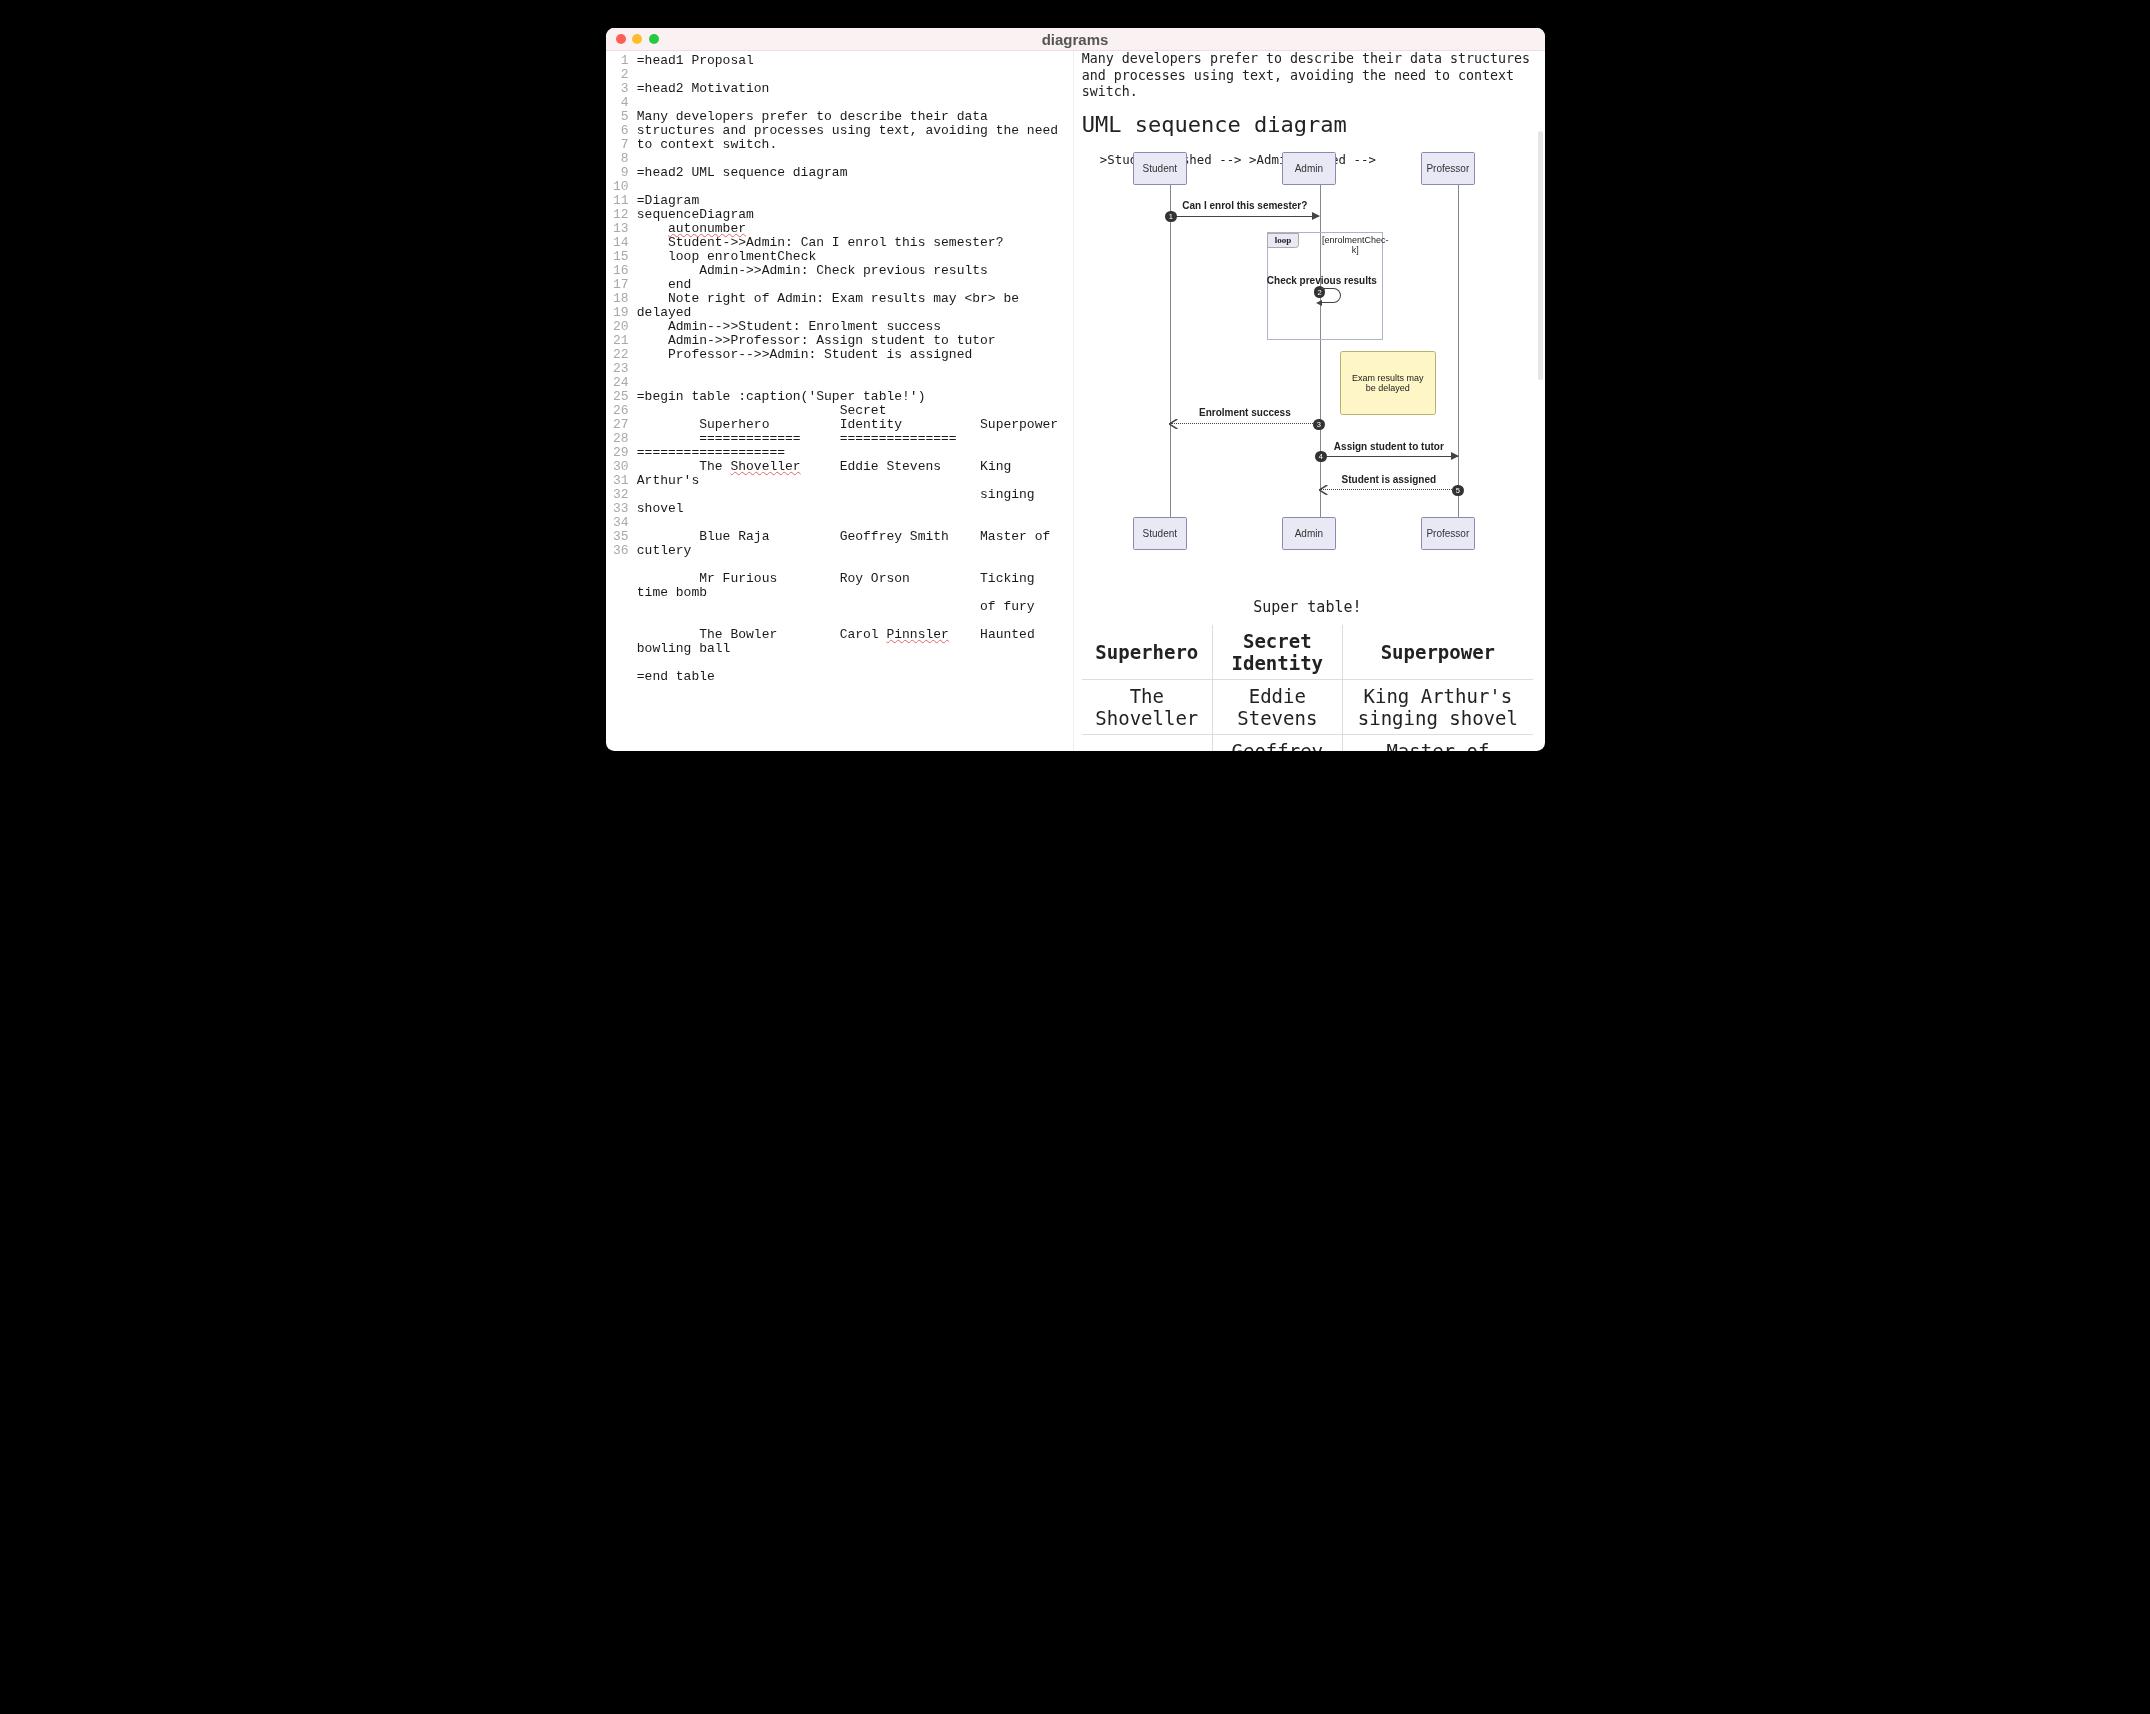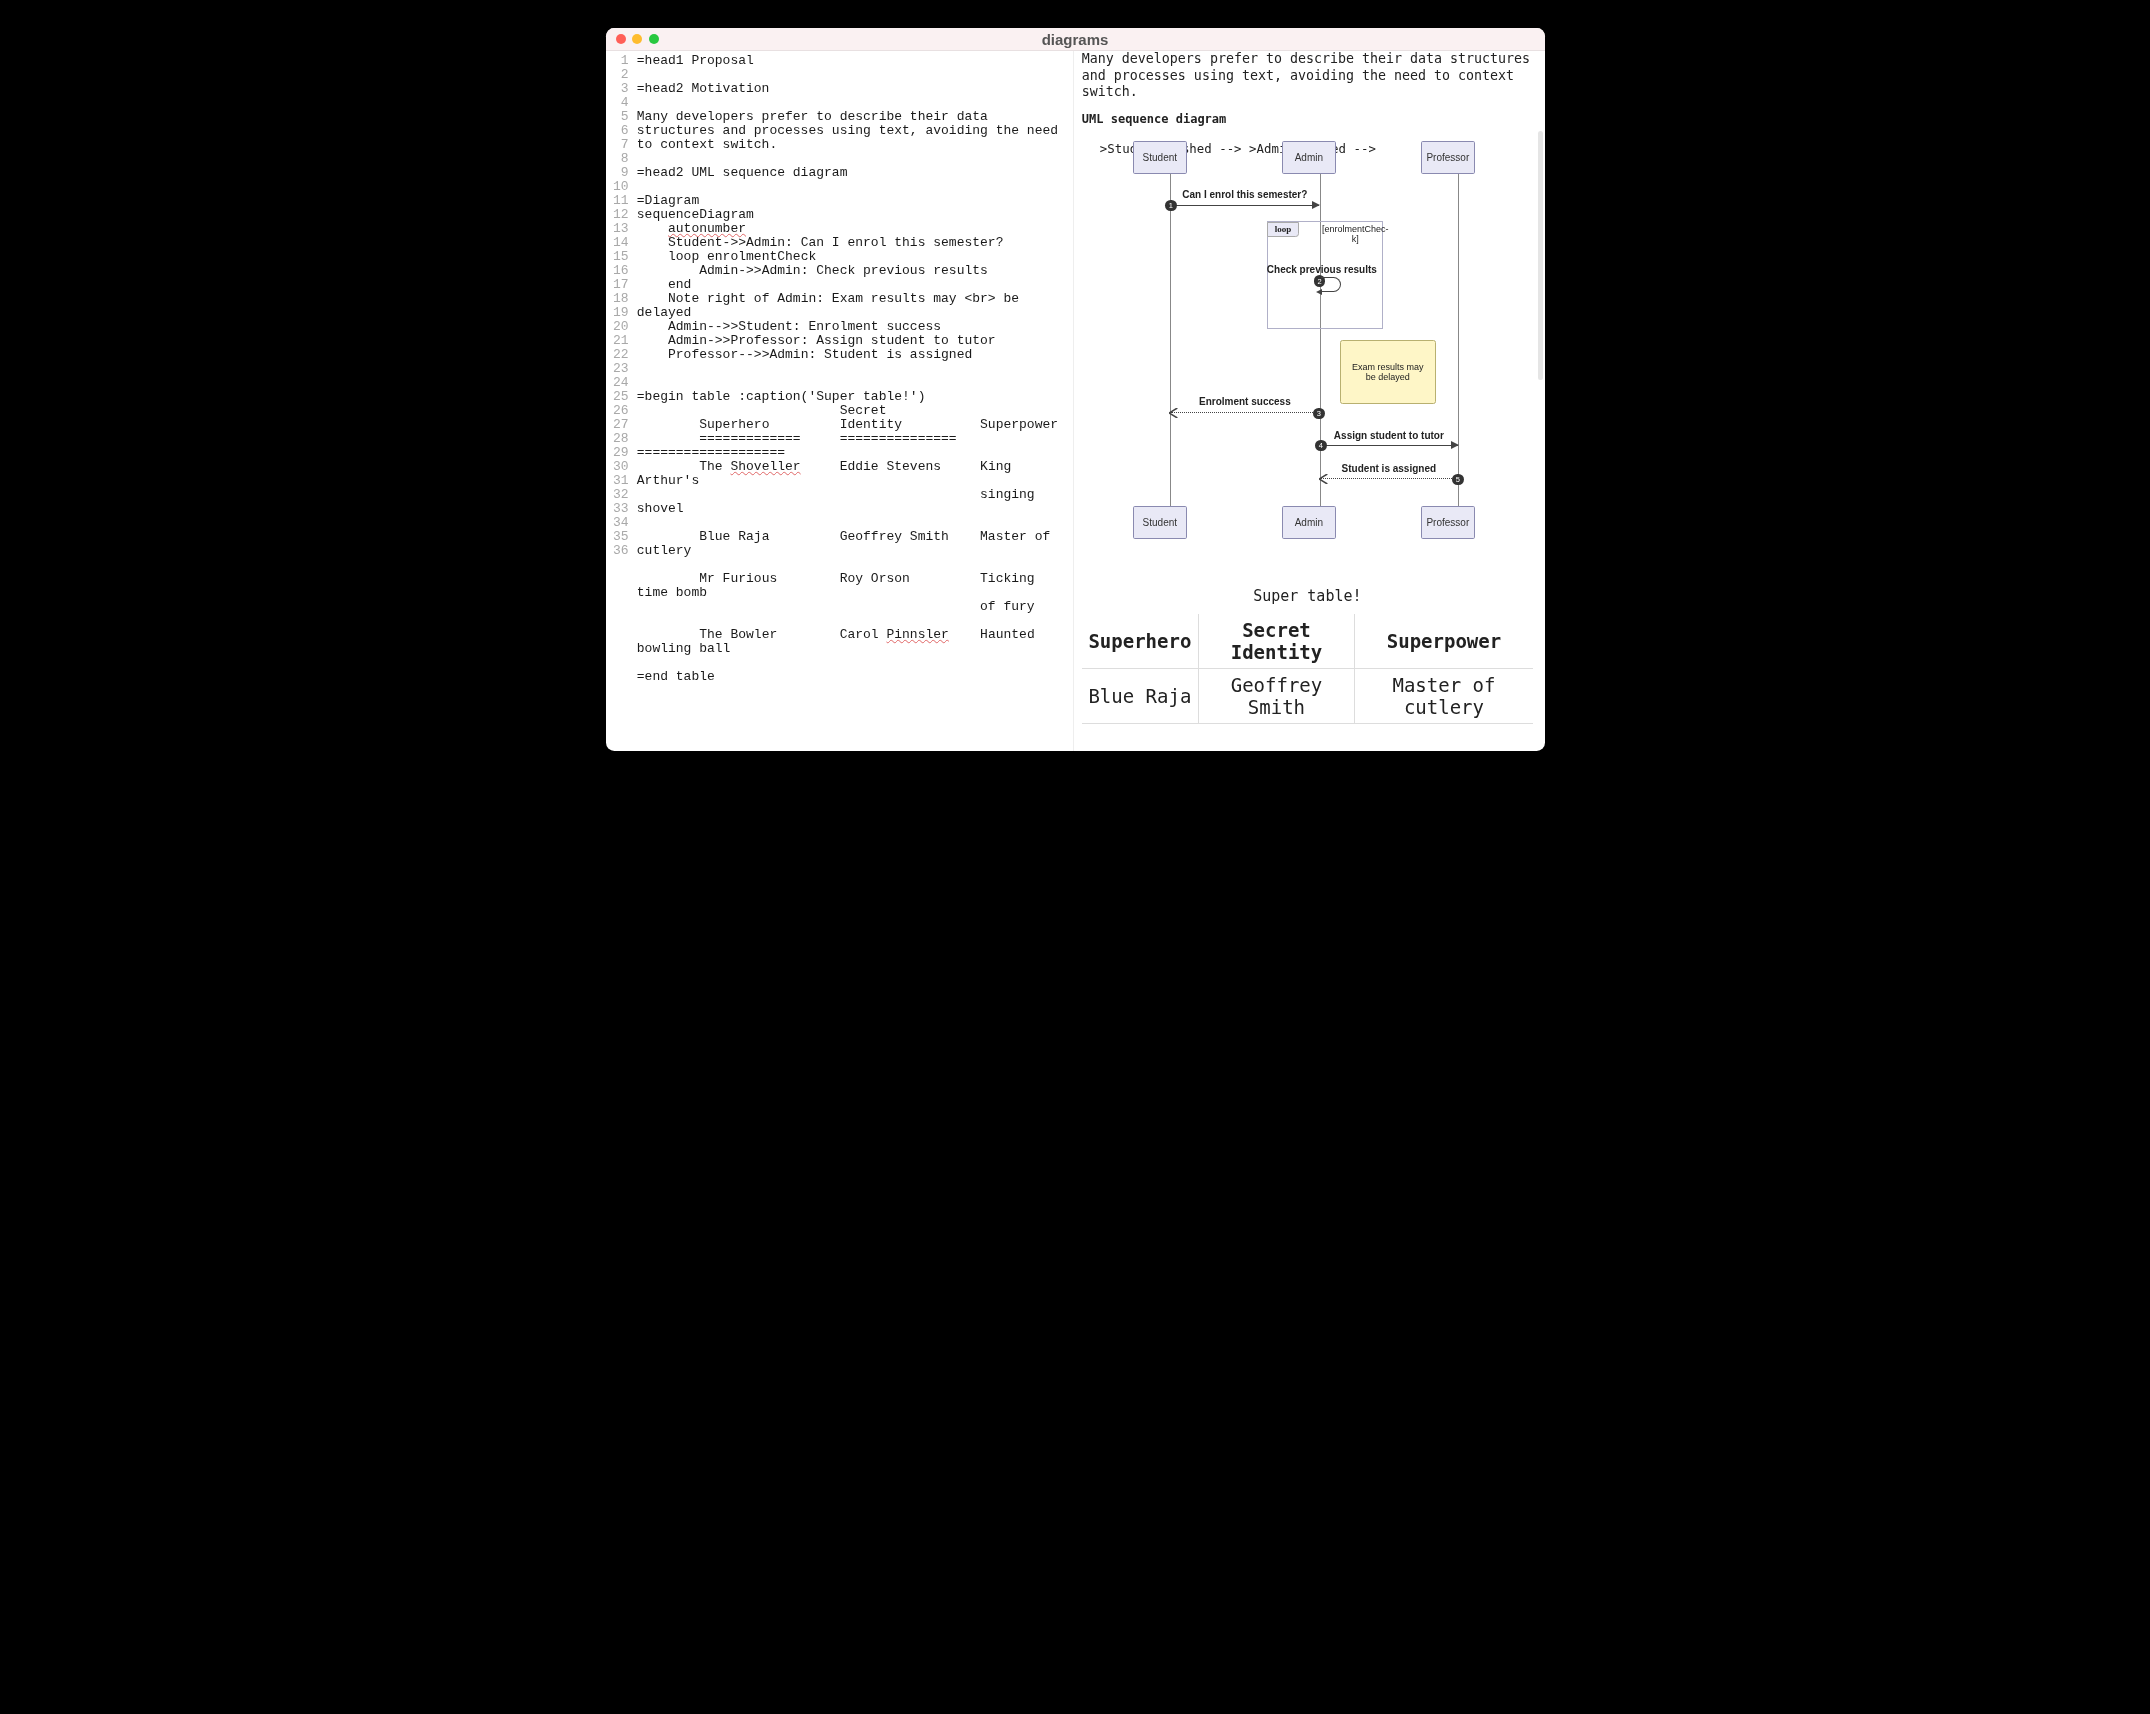--- a/index.html
+++ b/index.html
@@ -92,22 +92,22 @@
     font-size: 12.4px;
     color: #222;
     position: relative;
   }
   .preview p.intro {
     font-size: 13.3px;
     line-height: 16.6px;
     margin-bottom: 11.6px;
   }
   .preview h2.heading {
-    font-size: 12px;
-    font-weight: 700;
+    font-size: 22px;
+    font-weight: 400;
     margin: 6.6px 0 15px 0;
   }
   .diagram {
     width: 415px;
     margin-left: auto;
     margin-right: auto;
     position: relative;
     height: 431px;
   }
   .actor {
@@ -372,20 +372,25 @@
       <table class="super">
         <thead>
             <tr id="thead-row">
               <th>Superhero</th>
               <th>Secret Identity</th>
               <th>Superpower</th>
             </tr>
           </thead>
         <tbody id="tbody">
             <tr>
+              <td>The Shoveller</td>
+              <td>Eddie Stevens</td>
+              <td>King Arthur's singing shovel</td>
+            </tr>
+            <tr>
               <td>Blue Raja</td>
               <td>Geoffrey Smith</td>
               <td>Master of cutlery</td>
             </tr>
           </tbody>
       </table>
 
       <div class="scrollbar"></div>
     </div>
 

